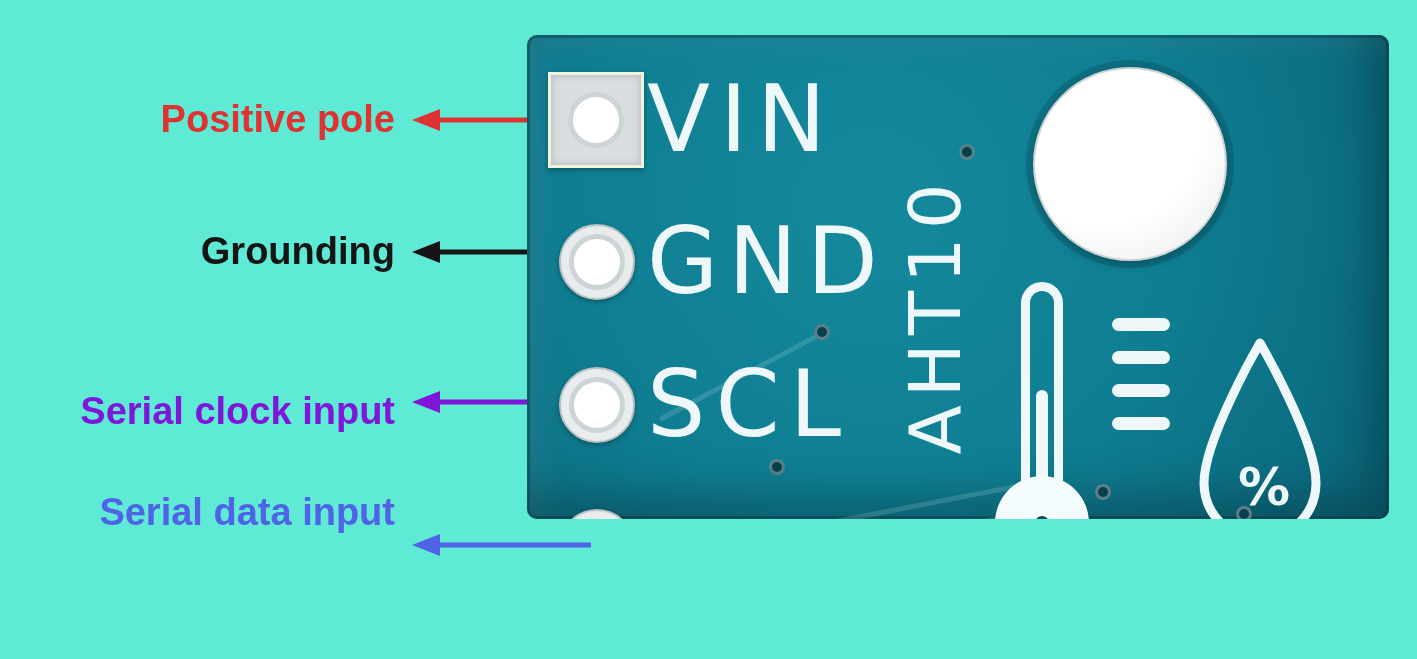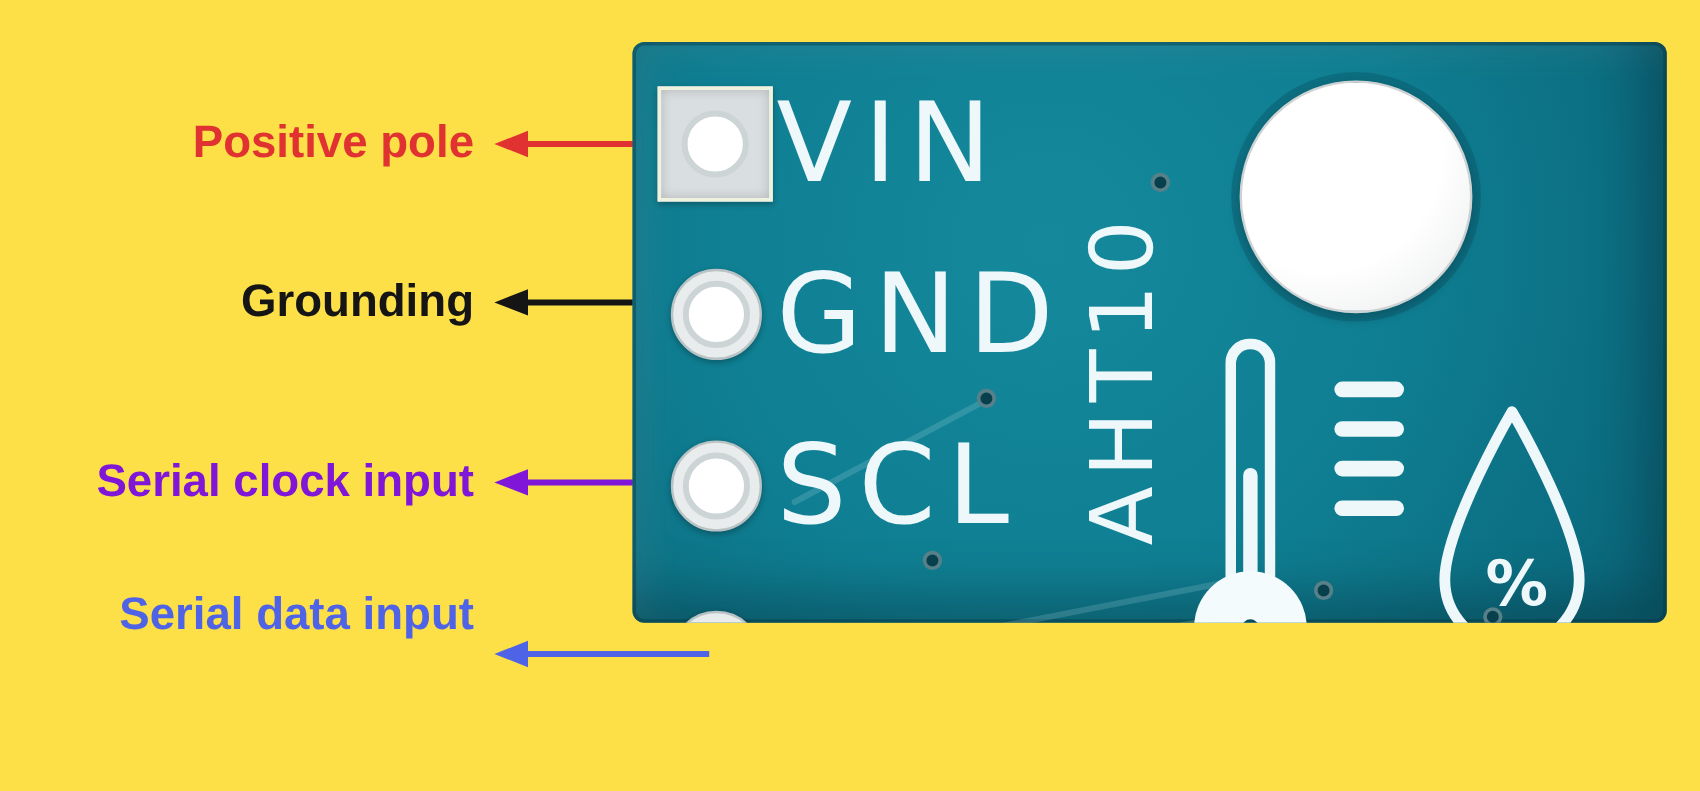--- a/index.html
+++ b/index.html
@@ -1,17 +1,17 @@
 <!DOCTYPE html>
 <html><head>
 <meta charset="utf-8">
 <style>
   html,body{margin:0;padding:0;background:#ffffff;}
   .stage{
-    position:relative;width:1417px;height:659px;background:#fde047;overflow:hidden;
+    position:relative;width:1417px;height:659px;background:#5eead4;overflow:hidden;
     font-family:"Liberation Sans",sans-serif;
   }
 
   
   .annotation-row{color:var(--c,#000);}
   .anno-label{
     position:absolute;right:1022px;font-size:38px;font-weight:700;
     line-height:44px;white-space:nowrap;
   }
   .arrow{position:absolute;}
@@ -116,21 +116,21 @@
 
   <div class="annotation-row" style="--c: #151515;">
     <div class="anno-label" style="top:229px">Grounding</div>
     <svg class="arrow" style="left:410px;top:237px" width="185" height="30" viewBox="0 0 185 30">
       <line x1="24" y1="15" x2="181" y2="15" stroke="currentColor" stroke-width="5"></line>
       <polygon points="2,15 30,4 30,26" fill="currentColor"></polygon>
     </svg>
   </div>
 
   <div class="annotation-row" style="--c: #7f16d8;">
-    <div class="anno-label" style="top:379px">Serial clock input</div>
+    <div class="anno-label" style="top:389px">Serial clock input</div>
     <svg class="arrow" style="left:410px;top:387px" width="185" height="30" viewBox="0 0 185 30">
       <line x1="24" y1="15" x2="181" y2="15" stroke="currentColor" stroke-width="5"></line>
       <polygon points="2,15 30,4 30,26" fill="currentColor"></polygon>
     </svg>
   </div>
 
   <div class="annotation-row" style="--c: #4f63e6;">
     <div class="anno-label" style="top:490px">Serial data input</div>
     <svg class="arrow" style="left:410px;top:530px" width="185" height="30" viewBox="0 0 185 30">
       <line x1="24" y1="15" x2="181" y2="15" stroke="currentColor" stroke-width="5"></line>

